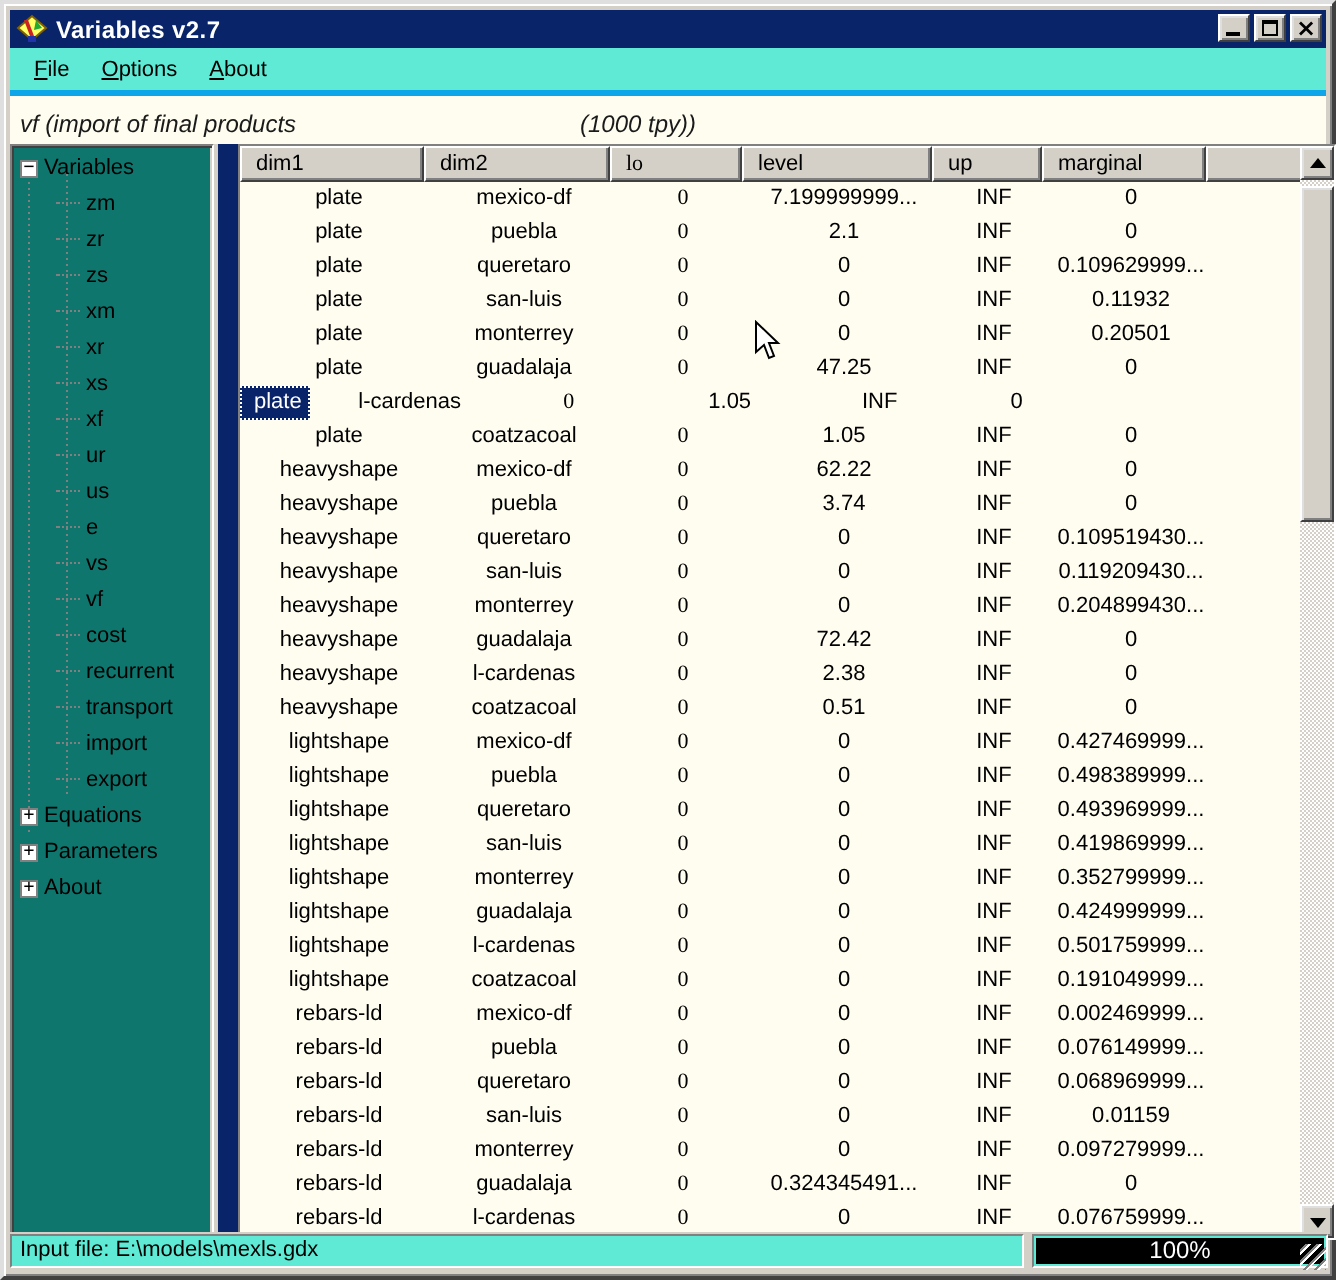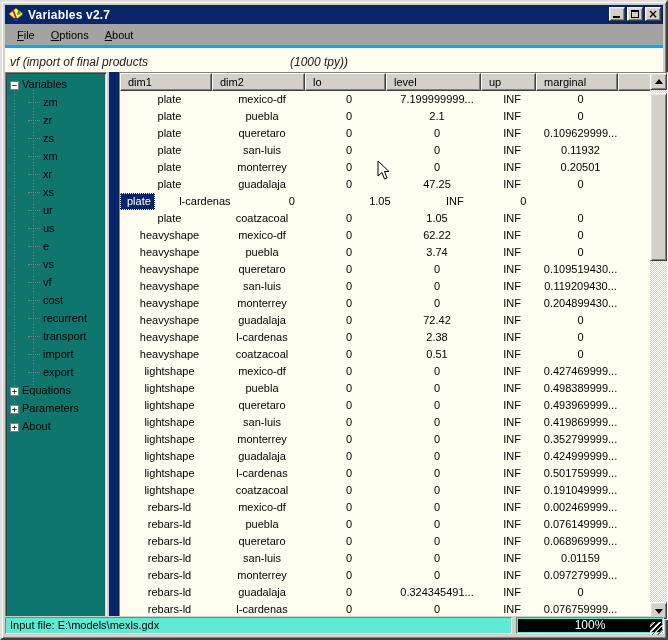--- a/index.html
+++ b/index.html
@@ -34,21 +34,21 @@
     border:1px solid; border-color:#ffffff #404040 #404040 #ffffff;
     box-shadow: inset 1px 1px 0 #dfdfdf, inset -1px -1px 0 #808080;
     position:relative;
   }
   .tbtn .glyph-min { position:absolute; left:3px; bottom:2px; width:7px; height:2px; background:#000; }
   .tbtn .glyph-max { position:absolute; left:3px; top:2px; width:8px; height:8px; border:1px solid #000; border-top-width:2px; }
   .tbtn .glyph-close { position:absolute; left:0; top:-1px; width:100%; text-align:center; color:#000; font-weight:bold; font-size:12px; font-family:"DejaVu Sans", sans-serif; }
   
   .menubar {
     position:absolute; left:3px; right:3px; top:22px; height:21px;
-    background:#a3a3a3; display:flex; align-items:center; padding-left:4px;
+    background:#5eead4; display:flex; align-items:center; padding-left:4px;
   }
   .menu-item { padding:2px 8px; color:#000; }
   .menu-item::first-letter { text-decoration:underline; }
   
   .subtitle {
     position:absolute; left:3px; right:3px; top:43px; height:27px;
     background:#fffdf0; border-top:3px solid #0ea5e9;
     font-style:italic; font-size:12px; color:#1a1a1a;
   }
   .subtitle .left  { position:absolute; left:5px;  top:7px; white-space:nowrap; }
@@ -92,21 +92,21 @@
   .hcell {
     height:18px; line-height:16px; padding-left:7px;
     background:#d4d0c8;
     border:1px solid; border-color:#ffffff #404040 #404040 #ffffff;
     box-shadow: inset -1px -1px 0 #808080;
     overflow:hidden; white-space:nowrap; flex:0 0 auto;
   }
   .grid-body { position:absolute; left:0; top:18px; right:17px; bottom:0; overflow:hidden;text-align:center; }
   .grow { display:flex; height:17px; line-height:17px; }
   .gcell { padding-left:7px; white-space:nowrap; overflow:hidden; flex:0 0 auto; color:#000; }
-  .c0 { width:92px; } .c1 { width:93px; } .c2 { width:81px; }
+  .c0 { width:92px; } .c1 { width:93px; } .c2 { width:66px;font-family:Liberation Serif, serif; }
   .c3 { width:95px; } .c4 { width:55px; } .c5 { width:82px; } .cf { flex:1 1 auto; }
   .gcell.sel {
     background:#0a246a; color:#fff;
     outline:1px dotted #ffffff; outline-offset:-1px;
     width:auto; padding-right:4px;
   }
   
   .vscroll {
     position:absolute; top:0; right:0; width:17px; bottom:0;
     background-image:conic-gradient(#ffffff 25%, #d4d0c8 0 50%, #ffffff 0 75%, #d4d0c8 0);
@@ -190,20 +190,21 @@
       <div class="tree-vline" style="left:8px; top:18px; height:326px;"></div>
       <div class="tree-vline" style="left:27px; top:14px; height:310px;"></div>
 
     <div class="tree-item branch"><span class="box">−</span><span>Variables</span></div>
         <div class="tree-item child"><span>zm</span></div>
         <div class="tree-item child"><span>zr</span></div>
         <div class="tree-item child"><span>zs</span></div>
         <div class="tree-item child"><span>xm</span></div>
         <div class="tree-item child"><span>xr</span></div>
         <div class="tree-item child"><span>xs</span></div>
+        <div class="tree-item child"><span>xf</span></div>
         <div class="tree-item child"><span>ur</span></div>
         <div class="tree-item child"><span>us</span></div>
         <div class="tree-item child"><span>e</span></div>
         <div class="tree-item child"><span>vs</span></div>
         <div class="tree-item child"><span>vf</span></div>
         <div class="tree-item child"><span>cost</span></div>
         <div class="tree-item child"><span>recurrent</span></div>
         <div class="tree-item child"><span>transport</span></div>
         <div class="tree-item child"><span>import</span></div>
         <div class="tree-item child"><span>export</span></div>

